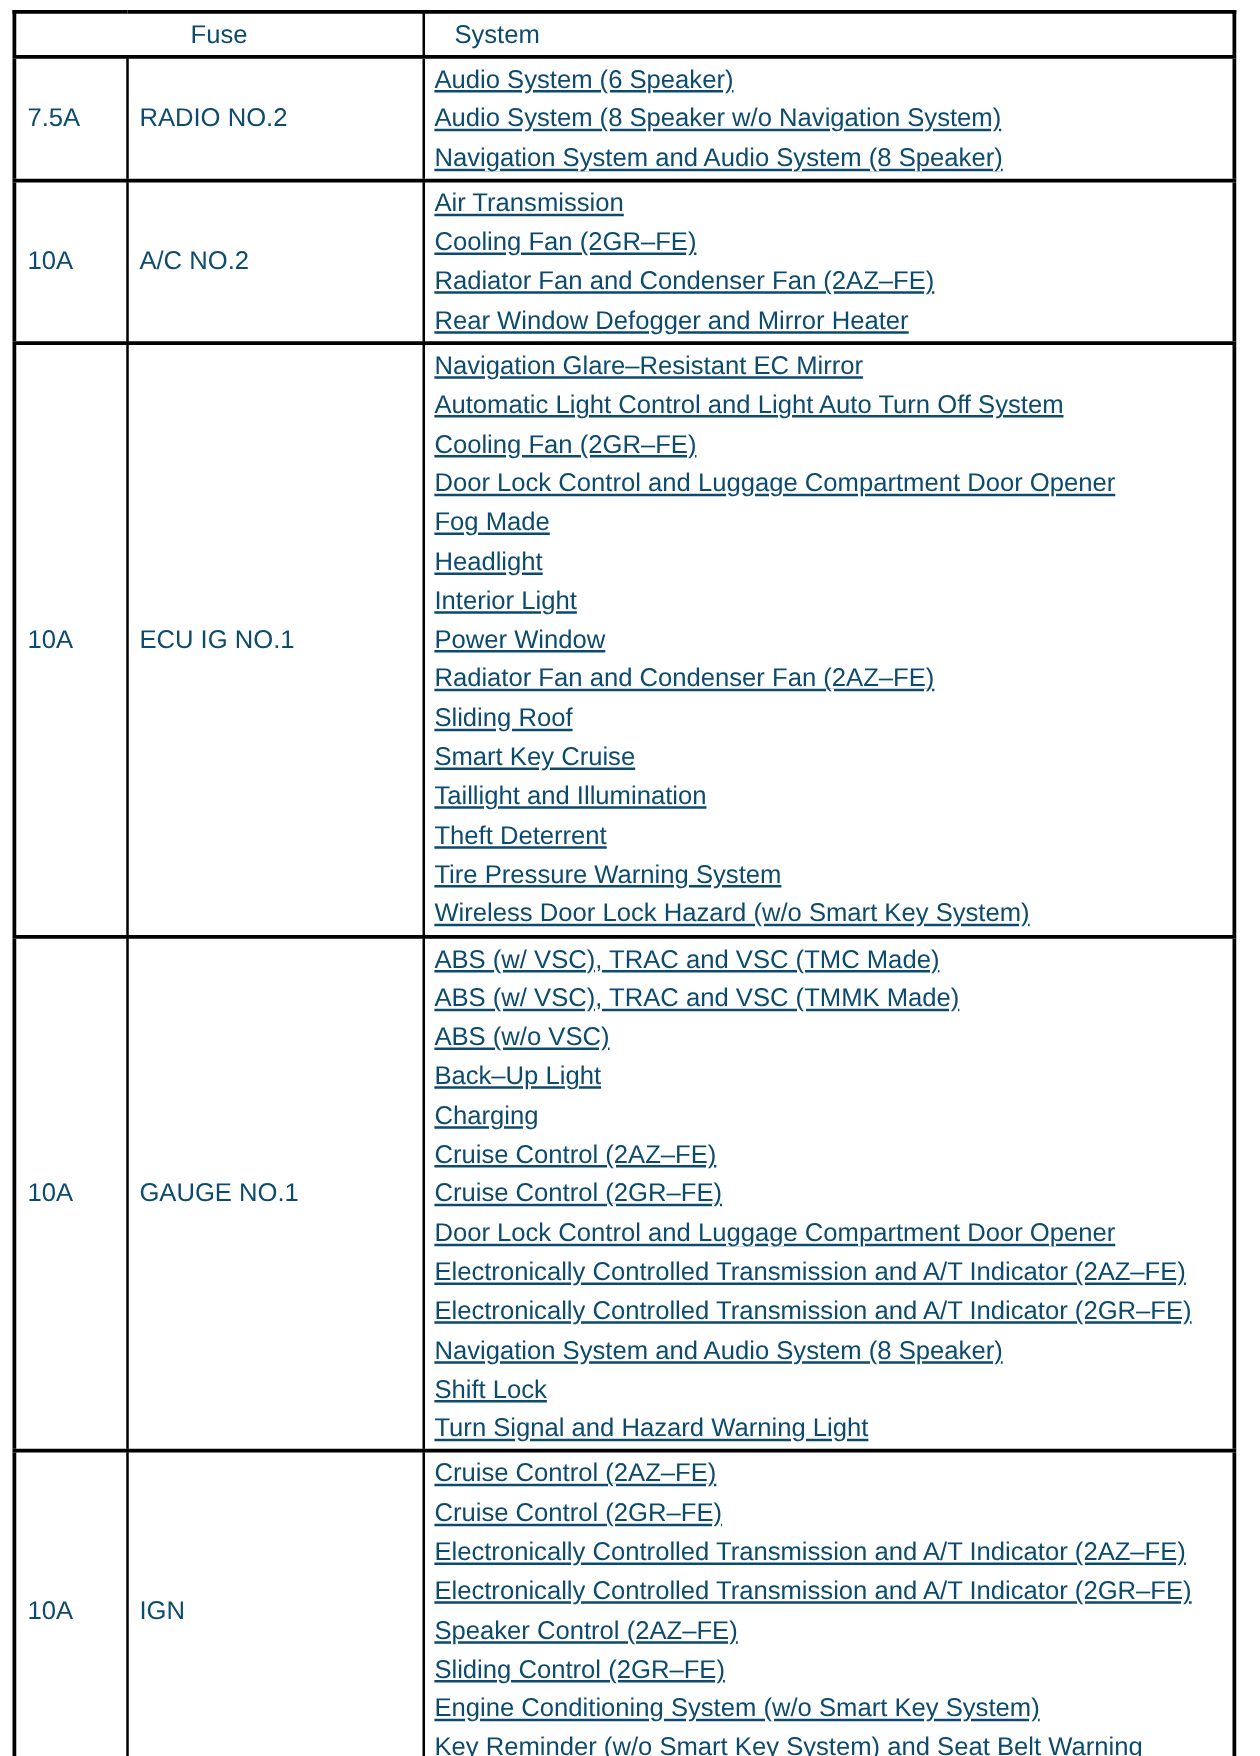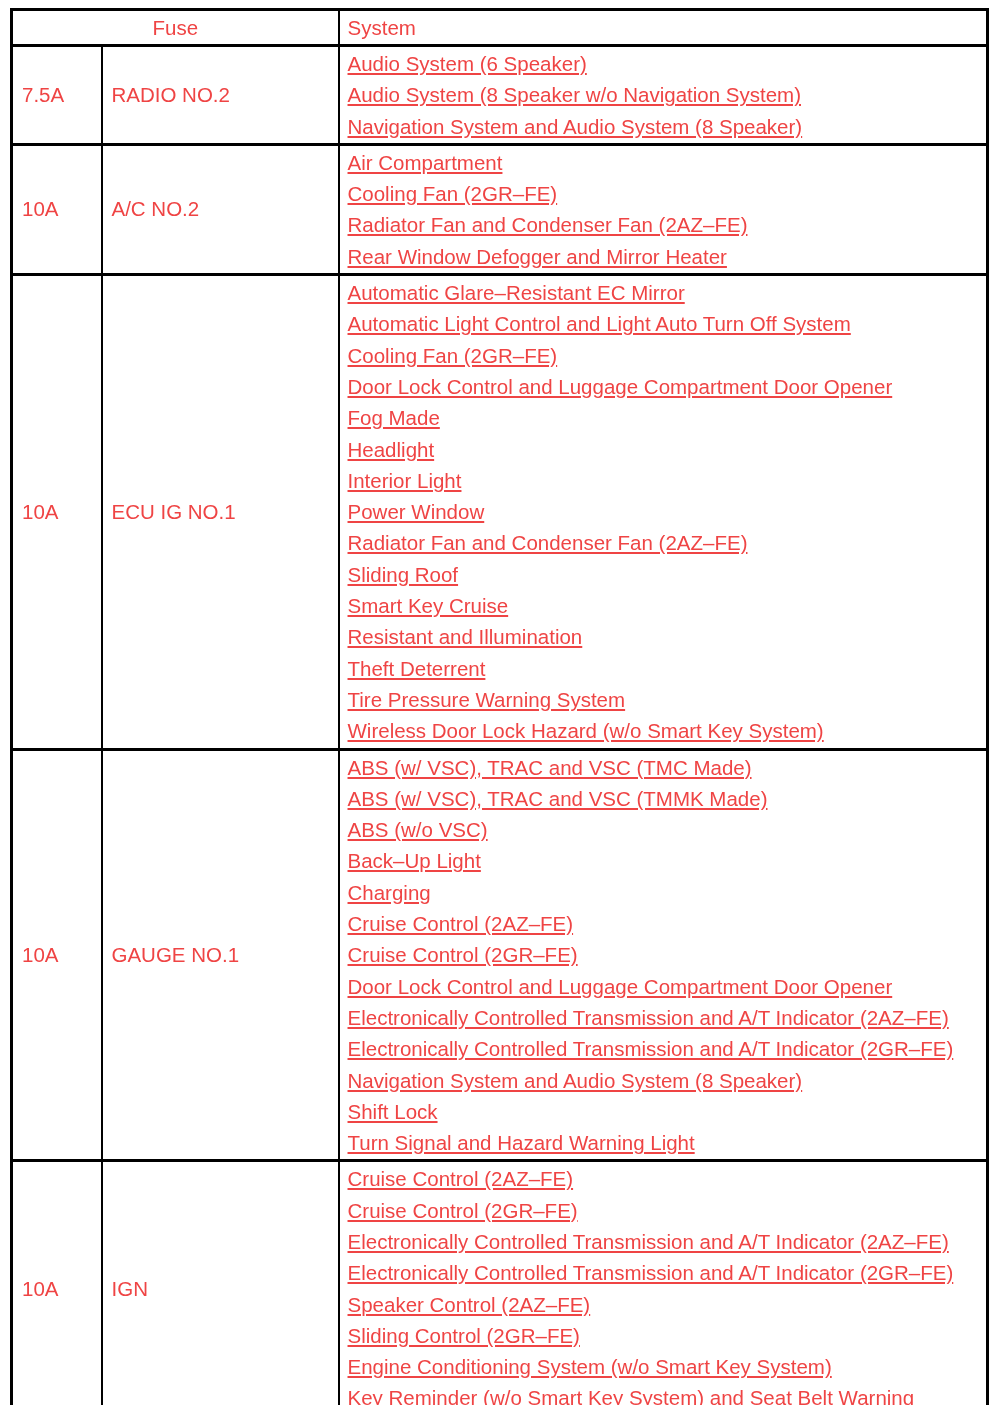--- a/index.html
+++ b/index.html
@@ -25,33 +25,33 @@
     width: 979px;
     border: 3px solid #000000;
   }
   col.c-amp  { width: 90px;  }
   col.c-name { width: 237px; }
   col.c-sys  { width: auto;  }
   th, td {
     border: 2px solid #000000;
     font-size: 20.5px;
     font-weight: normal;
-    color: #ef4444;
+    color: #0c4a6e;
   }
   thead th {
     height: 33px;
     border-bottom: 3px solid #000000;
     padding: 0;
   }
   th.fuse-h {
     text-align: center;
   }
   th.sys-h {
     text-align: left;
-    padding-left: 8px;
+    padding-left: 24px;
   }
   tbody tr {
     border-top: 3px solid #000000;
     border-bottom: 3px solid #000000;
   }
   td.amp, td.name {
     vertical-align: middle;
     padding: 0 0 0 9px;
     white-space: nowrap;
   }
@@ -90,42 +90,42 @@
     <td class="sys">
             <div class="sys-line">Audio System (6 Speaker)</div>
             <div class="sys-line">Audio System (8 Speaker w/o Navigation System)</div>
             <div class="sys-line">Navigation System and Audio System (8 Speaker)</div>
           </td>
   </tr>
         <tr>
     <td class="amp">10A</td>
     <td class="name">A/C NO.2</td>
     <td class="sys">
-            <div class="sys-line">Air Compartment</div>
+            <div class="sys-line">Air Transmission</div>
             <div class="sys-line">Cooling Fan (2GR–FE)</div>
             <div class="sys-line">Radiator Fan and Condenser Fan (2AZ–FE)</div>
             <div class="sys-line">Rear Window Defogger and Mirror Heater</div>
           </td>
   </tr>
         <tr>
     <td class="amp">10A</td>
     <td class="name">ECU IG NO.1</td>
     <td class="sys">
-            <div class="sys-line">Automatic Glare–Resistant EC Mirror</div>
+            <div class="sys-line">Navigation Glare–Resistant EC Mirror</div>
             <div class="sys-line">Automatic Light Control and Light Auto Turn Off System</div>
             <div class="sys-line">Cooling Fan (2GR–FE)</div>
             <div class="sys-line">Door Lock Control and Luggage Compartment Door Opener</div>
             <div class="sys-line">Fog Made</div>
             <div class="sys-line">Headlight</div>
             <div class="sys-line">Interior Light</div>
             <div class="sys-line">Power Window</div>
             <div class="sys-line">Radiator Fan and Condenser Fan (2AZ–FE)</div>
             <div class="sys-line">Sliding Roof</div>
             <div class="sys-line">Smart Key Cruise</div>
-            <div class="sys-line">Resistant and Illumination</div>
+            <div class="sys-line">Taillight and Illumination</div>
             <div class="sys-line">Theft Deterrent</div>
             <div class="sys-line">Tire Pressure Warning System</div>
             <div class="sys-line">Wireless Door Lock Hazard (w/o Smart Key System)</div>
           </td>
   </tr>
         <tr>
     <td class="amp">10A</td>
     <td class="name">GAUGE NO.1</td>
     <td class="sys">
             <div class="sys-line">ABS (w/ VSC), TRAC and VSC (TMC Made)</div>

